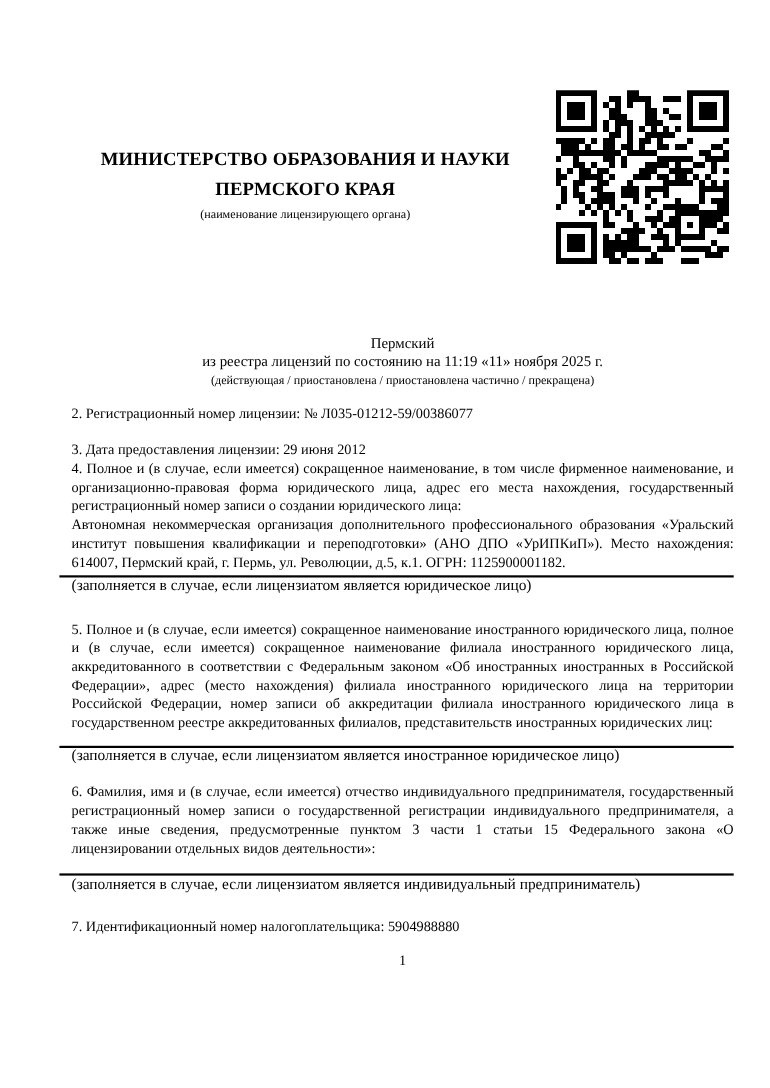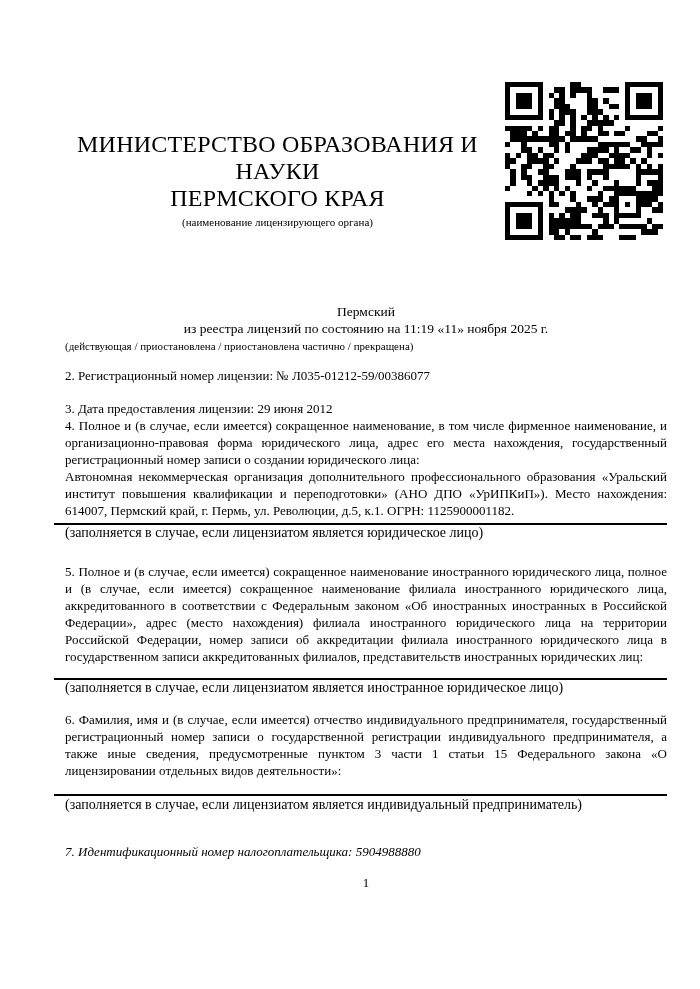--- a/index.html
+++ b/index.html
@@ -19,22 +19,22 @@
 
   
   .ministry {
     position: absolute;
     left: 40px;
     top: 131px;
     width: 475px;
     text-align: center;
   }
   .ministry-line {
-    font-size: 24px;
-    font-weight: normal;
+    font-size: 17px;
+    font-weight: bold;
     line-height: 27px;
     letter-spacing: 0.2px;
   }
   .ministry-caption {
     font-size: 11px;
     line-height: 13px;
     margin-top: 4px;
   }
   .qr {
     position: absolute;
@@ -58,27 +58,28 @@
     text-align: center;
     font-size: 13.5px;
     line-height: 17px;
   }
   .item { font-size: 13px; line-height: 17px; }
   #item1 { margin-top: 35px; }
   .item1-caption {
     font-size: 11px;
     line-height: 14px;
     margin-top: 2px;
+    text-align: center;
   }
   #item2 { margin-top: 14px; }
   #item3 { margin-top: 16px; }
   #item4 { margin-top: 0; }
   #item5 { margin-top: 23px; }
   #item6 { margin-top: 16px; }
-  #item7 { margin-top: 31px; font-style: italic; }
+  #item7 { margin-top: 21px; }
 
   .jline {
     text-align: justify;
     text-align-last: justify;
   }
   .jline.last {
     text-align-last: left;
   }
 
   .rule {
@@ -580,21 +581,21 @@
     <div class="rule rule4"></div>
     <div class="rule-caption">(заполняется в случае, если лицензиатом является юридическое лицо)</div>
 
     <div class="item" id="item5">
       <div>
           <div class="jline">5. Полное и (в случае, если имеется) сокращенное наименование иностранного юридического лица, полное</div>
           <div class="jline">и (в случае, если имеется) сокращенное наименование филиала иностранного юридического лица,</div>
           <div class="jline">аккредитованного в соответствии с Федеральным законом «Об иностранных иностранных в Российской</div>
           <div class="jline">Федерации», адрес (место нахождения) филиала иностранного юридического лица на территории</div>
           <div class="jline">Российской Федерации, номер записи об аккредитации филиала иностранного юридического лица в</div>
-          <div class="jline last">государственном записи аккредитованных филиалов, представительств иностранных юридических лиц:</div>
+          <div class="jline last">государственном реестре аккредитованных филиалов, представительств иностранных юридических лиц:</div>
         </div>
     </div>
     <div class="rule rule5"></div>
     <div class="rule-caption">(заполняется в случае, если лицензиатом является иностранное юридическое лицо)</div>
 
     <div class="item" id="item6">
       <div>
           <div class="jline">6. Фамилия, имя и (в случае, если имеется) отчество индивидуального предпринимателя, государственный</div>
           <div class="jline">регистрационный номер записи о государственной регистрации индивидуального предпринимателя, а</div>
           <div class="jline">также иные сведения, предусмотренные пунктом 3 части 1 статьи 15 Федерального закона «О</div>

